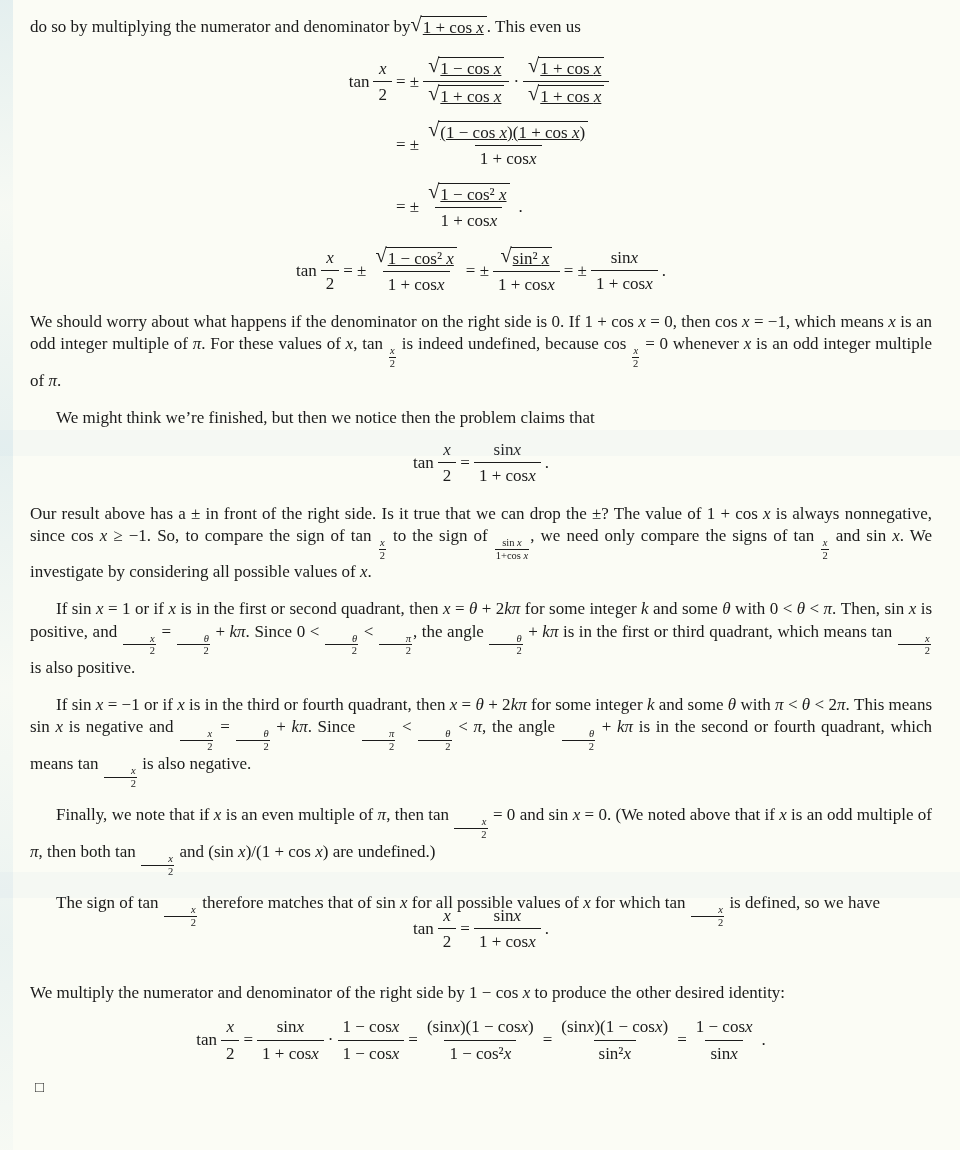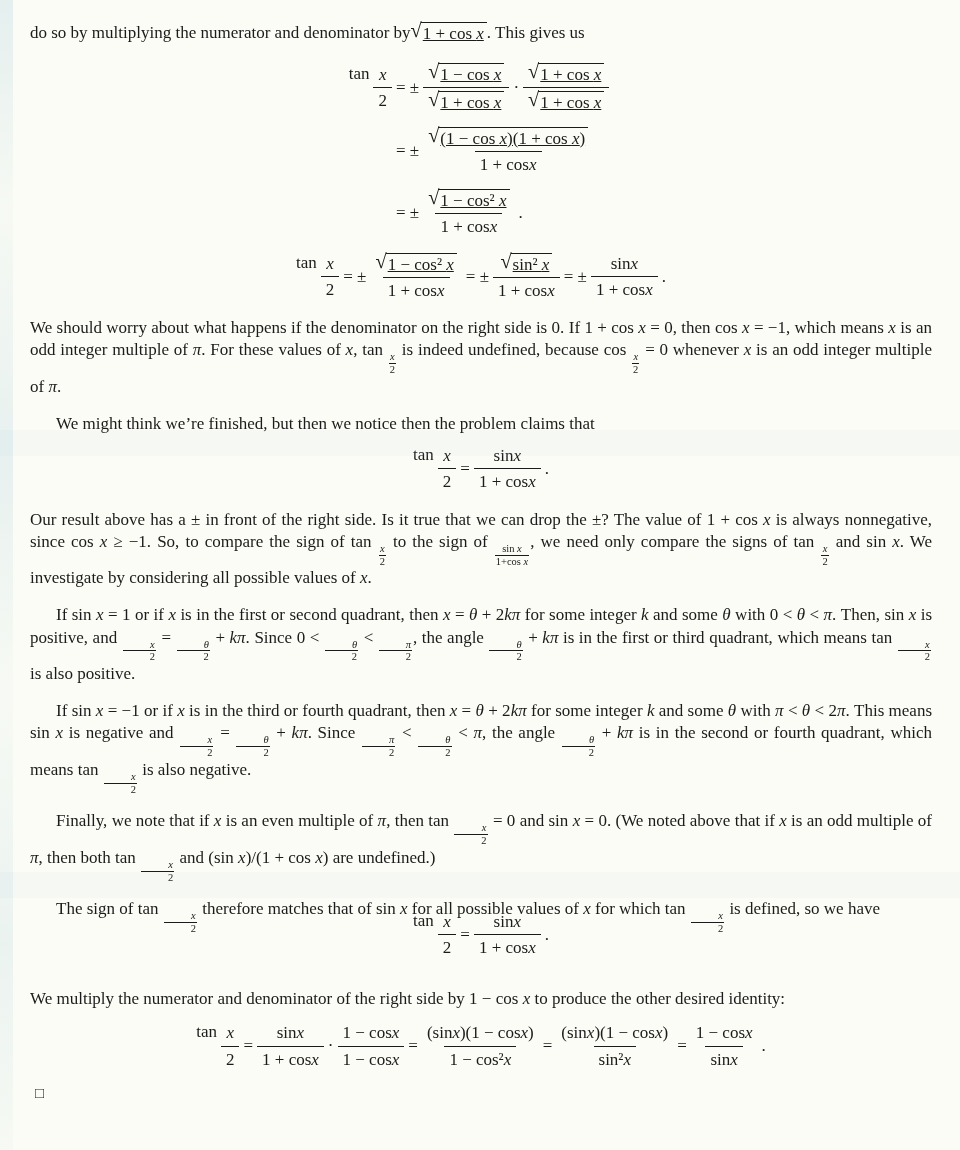--- a/index.html
+++ b/index.html
@@ -49,21 +49,21 @@
   .sfn{padding:0 1px;}
   .sfd{border-top:1px solid var(--ink);padding:0 1px;}
   
   .eq{margin-top:14px;}
   .eqgrid{
     display:grid;grid-template-columns:max-content max-content;
     justify-content:center;align-items:center;row-gap:12px;
     line-height:1.15;
   }
   .eq-left .eqgrid{justify-content:flex-start;}
-  .eql{display:flex;justify-content:flex-end;}
+  .eql{display:flex;align-items:center;justify-content:flex-end;}
   .eqr{display:flex;align-items:center;}
   .frac{
     display:inline-flex;flex-direction:column;align-items:center;
     margin:0 4px;text-align:center;
   }
   .fn{display:flex;align-items:flex-end;justify-content:center;padding:1px 5px 3px;}
   .fd{border-top:1.5px solid var(--ink);display:flex;justify-content:center;padding:3px 5px 1px;}
   .rad{display:inline-flex;align-items:flex-start;}
   .rsign{font-size:1.2em;line-height:.88;margin-right:-1px;}
   .rbody{border-top:1.6px solid var(--ink);padding:1px 3px 0 2px;text-decoration:underline;}
@@ -76,30 +76,30 @@
   .endmark{margin:16px 0 0 5px;font-size:15px;line-height:1;}
 </style>
 </head>
 <body>
 
 <div class="page">
   <div class="scan-strip"></div>
   <div class="scan-band" style="top:430px"></div>
   <div class="scan-band" style="top:872px"></div>
 
-  <div class="eq eq-left" style="margin-top:8px">
+  <div class="eq eq-left" style="margin-top:2px">
       <div class="eqgrid">
         <div class="eql"></div>
         <div class="eqr">
           <span>do so by multiplying the numerator and denominator by </span>
           <span class="rad">
             <span class="rsign">√</span>
             <span class="rbody">1 + cos <i>x</i></span>
           </span>
-          <span>. This gives us</span>
+          <span>. This even us</span>
         </div>
       </div>
     </div>
 
   <div class="eq d1">
       <div class="eqgrid">
         <div class="eql">
           <span>tan </span>
           <span class="frac">
             <span class="fn">

